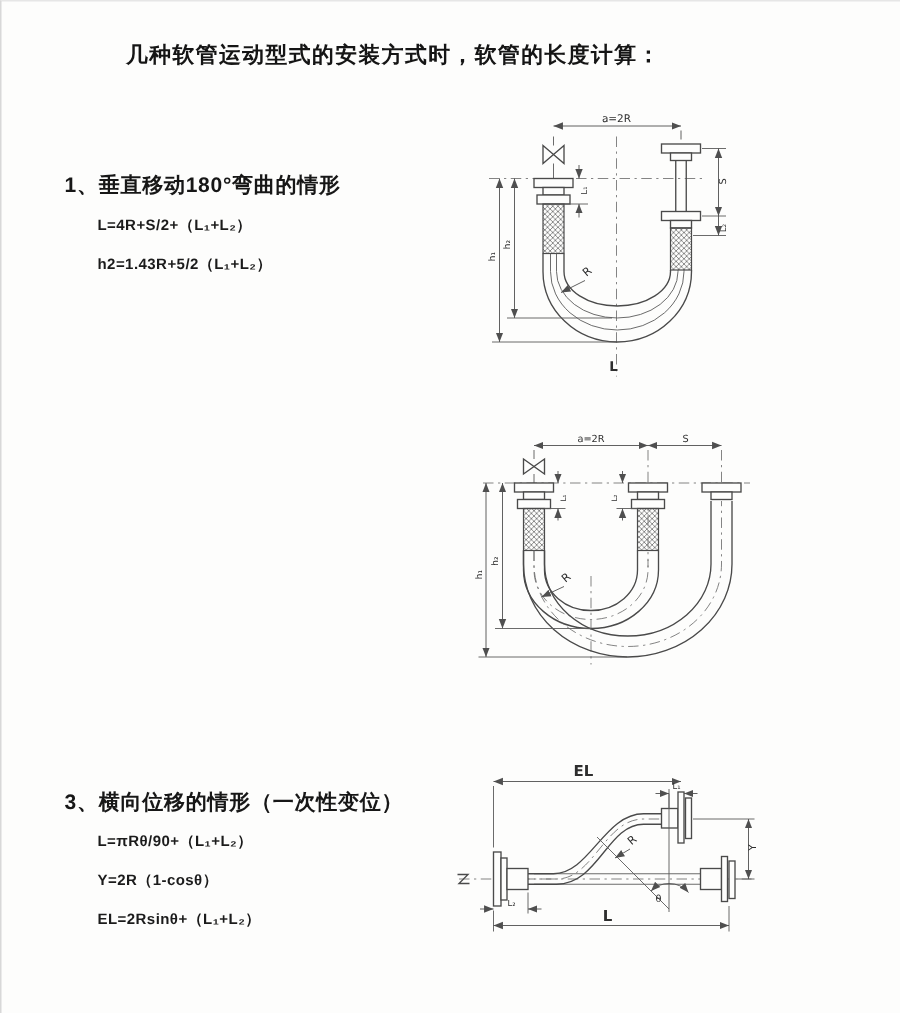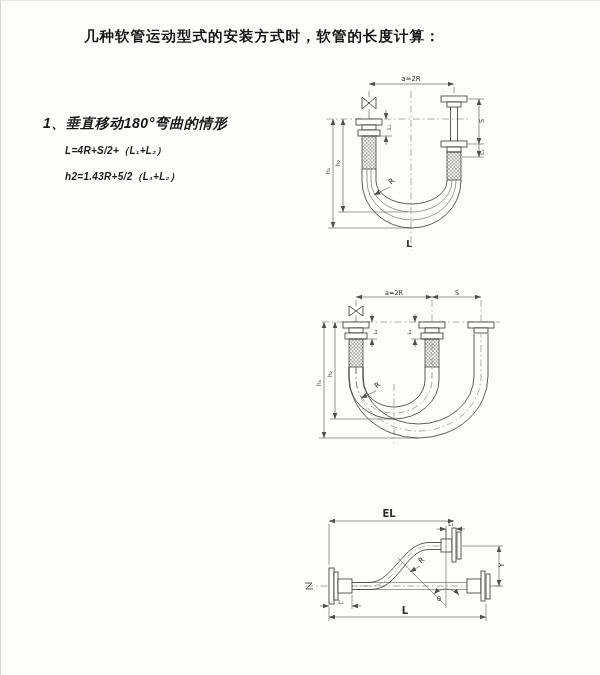--- a/index.html
+++ b/index.html
@@ -8,21 +8,21 @@
     background:#fdfdfc;overflow:hidden;
     border-left:1px solid #d8d8d8;border-top:1px solid #e6e6e6;
     border-bottom:4px solid #c9c9c9;border-right:1px solid #eee;
     font-family:"Liberation Sans","DejaVu Sans",sans-serif;
     color:#1c1c1c;
   }
   .title{
     position:absolute;left:35px;top:26px;
     font-size:14.5px;font-weight:700;letter-spacing:1px;color:#151515;margin-left:48px;
   }
-  .section{position:absolute;left:42px;font-style:italic;}
+  .section{position:absolute;left:42px;}
   .sec1{top:112px;} .sec2{top:307px;} .sec3{top:523px;}
   .sec-heading{font-size:14px;font-weight:700;letter-spacing:0.5px;color:#171717;line-height:20px;}
   .formulas{margin:5px 0 0 22px;}
   .formula{font-size:10px;font-weight:600;line-height:26px;letter-spacing:0.3px;color:#1b1b1b;white-space:nowrap;}
   .diagram{position:absolute;}
   .d1{left:315px;top:70px;} .d2{left:313px;top:287px;} .d3{left:300px;top:500px;}
   svg{display:block;}
   .ln{stroke:#4a4a4a;stroke-width:0.9;fill:none;}
   .thin{stroke:#5a5a5a;stroke-width:0.6;fill:none;}
   .dim{stroke:#4f4f4f;stroke-width:0.6;fill:none;}
@@ -39,20 +39,28 @@
 
   <div class="section sec1">
     <div class="sec-heading">1、垂直移动180°弯曲的情形</div>
     <div class="formulas">
       <div class="formula">L=4R+S/2+（L₁+L₂）</div>
       <div class="formula">h2=1.43R+5/2（L₁+L₂）</div>
     </div>
   </div>
 
 
+  <div class="section sec3">
+    <div class="sec-heading">3、横向位移的情形（一次性变位）</div>
+    <div class="formulas">
+      <div class="formula">L=πRθ/90+（L₁+L₂）</div>
+      <div class="formula">Y=2R（1-cosθ）</div>
+      <div class="formula">EL=2Rsinθ+（L₁+L₂）</div>
+    </div>
+  </div>
 
   <div class="diagram d1">
     <svg width="270" height="187" viewBox="0 0 270 187">
       <defs>
         <marker id="arr1" viewBox="0 0 10 10" refX="9" refY="5" markerUnits="userSpaceOnUse" markerWidth="7" markerHeight="7" orient="auto-start-reverse">
           <path d="M0,1.5 L9,5 L0,8.5 z" fill="#4f4f4f"></path>
         </marker>
         <pattern id="braid1" width="3.5" height="3.5" patternUnits="userSpaceOnUse">
           <path d="M0,3.5 L3.5,0 M0,0 L3.5,3.5" stroke="#6b6b6b" stroke-width="0.5"></path>
         </pattern>

